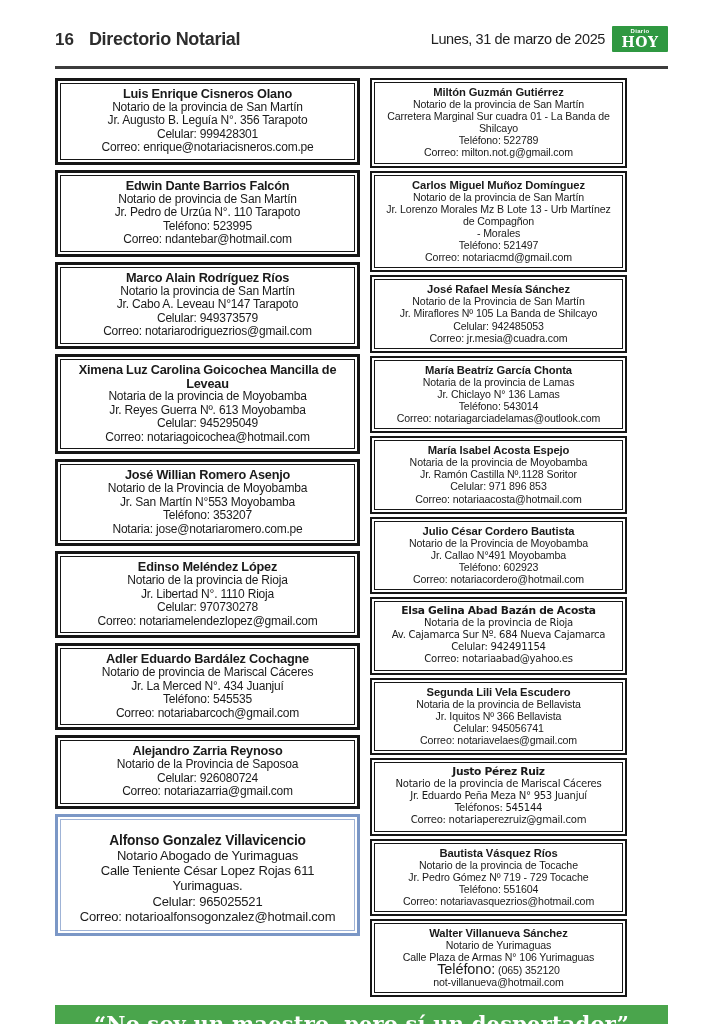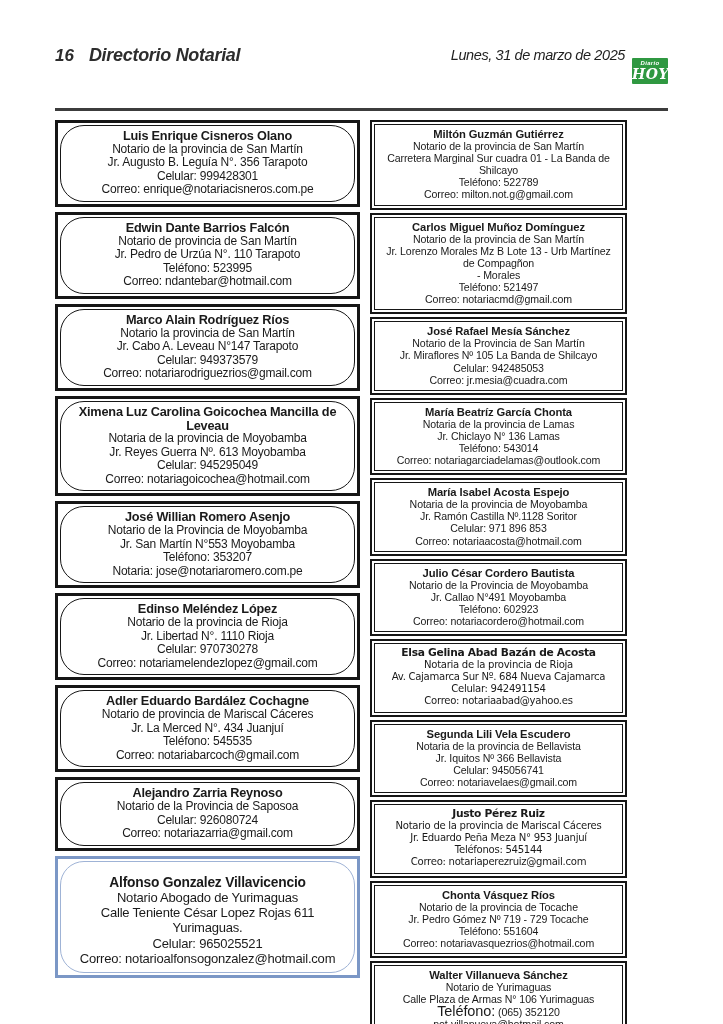--- a/index.html
+++ b/index.html
@@ -7,47 +7,47 @@
     width:723px; height:1024px;
     font-family:"Liberation Sans", sans-serif;
     color:#1a1a1a;
     overflow:hidden;
   }
   .page { box-sizing:border-box; width:723px; padding:26px 55px 0 55px; }
 
   
   .header {
     display:flex; align-items:center; justify-content:space-between;
-    padding-bottom:24px; border-bottom:3px solid #3c3c3c;font-style:italic;
+    padding-bottom:14px; border-bottom:3px solid #3c3c3c;
   }
   .header-left { display:flex; align-items:baseline; gap:15px; }
   .page-number { font-size:17px; font-weight:bold; color:#2d2d2d; }
   .page-title  { font-size:18px; font-weight:bold; color:#2d2d2d; letter-spacing:-0.3px; }
   .header-right { display:flex; align-items:center; gap:7px; }
   .date { font-size:14.5px; color:#1f1f1f; letter-spacing:-0.4px; }
   .logo {
-    width:36px; text-align:center; color:#fff; line-height:1;
-    padding:2px 0 3px 0; border-radius:1px;margin-top:32px;
+    width:56px; text-align:center; color:#fff; line-height:1;
+    padding:2px 0 3px 0; border-radius:1px;
   }
   .logo-top { font-size:6px; font-weight:bold; letter-spacing:0.3px; padding-bottom:1px; }
   .logo-main { font-family:"DejaVu Serif", serif; font-size:14px; font-weight:bold; letter-spacing:0.5px; }
 
   
   .content { display:flex; gap:10px; margin-top:9px; }
   .col { display:flex; flex-direction:column; }
   .col-left  { width:305px; gap:5px; }
   .col-right { width:257px; gap:3px; }
 
   
   .box { border:3px solid #161616; background:#fff; }
   .box-inner {
     border:1px solid #161616; margin:2px; padding:3px 6px 4px 6px;
     text-align:center;
   }
-  .col-left  .box-inner { font-size:12px;   line-height:13.6px; letter-spacing:-0.2px;border-radius:24px; }
+  .col-left  .box-inner { font-size:12px;   line-height:13.6px; letter-spacing:-0.2px; }
   .col-right .box { border-width:2px; }
   .col-right .box-inner { font-size:10.6px; line-height:12.1px; letter-spacing:-0.1px; }
   .notary-name { font-weight:bold; font-size:1.06em; }
 
   
   .variant-blue { border-color:#7b97c6; }
   .variant-blue .box-inner { border-color:#9fb3d6; font-size:13px; line-height:15.2px; padding:13px 6px 6px 6px; }
 
   
   .variant-wide .box-inner { font-family:"DejaVu Sans", sans-serif; font-size:10.1px; letter-spacing:-0.3px; }
@@ -242,21 +242,21 @@
     <div class="box-inner">
       <div class="notary-name">Justo Pérez Ruiz</div>
     <div class="notary-line">Notario de la provincia de Mariscal Cáceres</div>
             <div class="notary-line">Jr. Eduardo Peña Meza N° 953 Juanjuí</div>
             <div class="notary-line">Teléfonos: 545144</div>
             <div class="notary-line">Correo: notariaperezruiz@gmail.com</div>
           </div>
   </div>
         <div class="box">
     <div class="box-inner">
-      <div class="notary-name">Chonta Vásquez Ríos</div>
+      <div class="notary-name">Bautista Vásquez Ríos</div>
     <div class="notary-line">Notario de la provincia de Tocache</div>
             <div class="notary-line">Jr. Pedro Gómez Nº 719 - 729 Tocache</div>
             <div class="notary-line">Teléfono: 551604</div>
             <div class="notary-line">Correo: notariavasquezrios@hotmail.com</div>
           </div>
   </div>
         <div class="box variant-large-phone">
     <div class="box-inner">
       <div class="notary-name">Walter Villanueva Sánchez</div>
     <div class="notary-line">Notario de  Yurimaguas</div>

